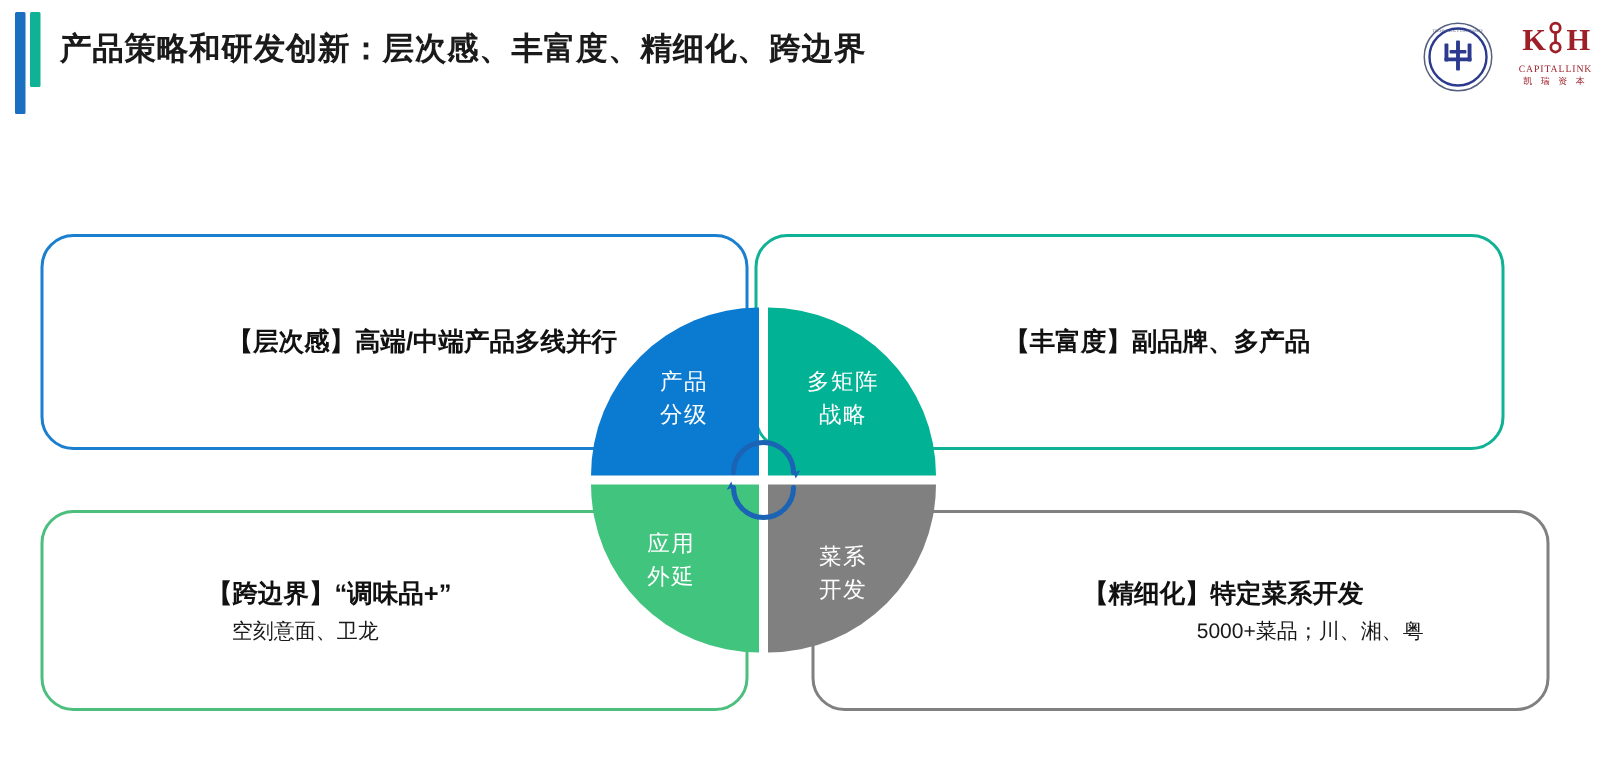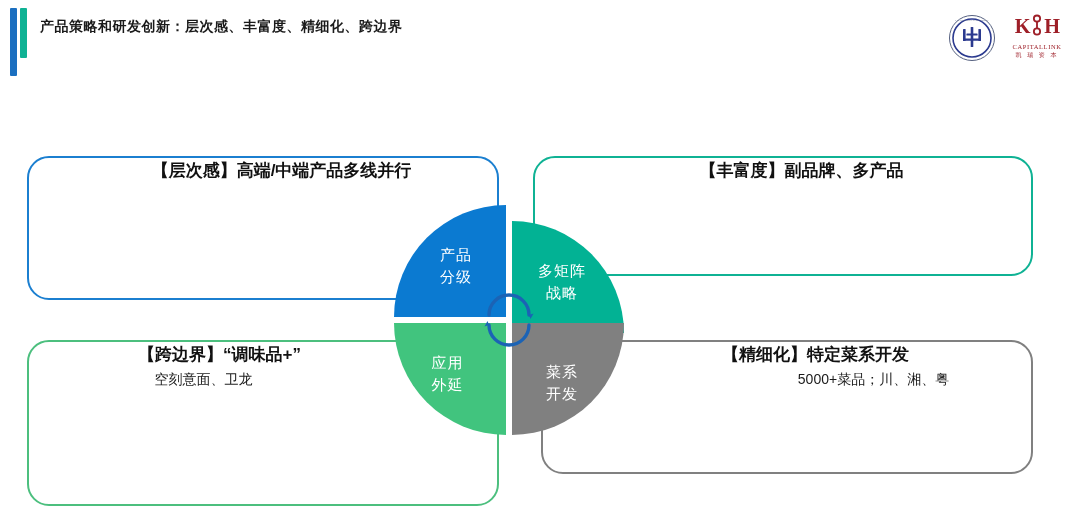--- a/index.html
+++ b/index.html
@@ -24,21 +24,21 @@
     position: absolute;
     border-radius: 1px;
   }
   .accent-bar.blue  { left: 10px; top: 8px;  width: 7px; height: 68px; background: #1b6fc0; }
   .accent-bar.teal  { left: 20px; top: 8px;  width: 7px; height: 50px; background: #0fb294; }
 
   .page-title {
     position: absolute;
     left: 40px;
     top: 18px;
-    font-size: 14px;
+    font-size: 21px;
     font-weight: bold;
     color: #1a1a1a;
     letter-spacing: 0.5px;
     white-space: nowrap;
   }
 
   
   .logo-seal {
     position: absolute;
     left: 948px;
@@ -78,26 +78,27 @@
 
   
   .panel {
     position: absolute;
     background: #ffffff;
     border: 2px solid #cccccc;
     border-radius: 22px;
     display: flex;
     flex-direction: column;
     align-items: center;
+    justify-content: center;
     text-align: center;
     padding-left: 37px;
   }
   .panel.tl { left: 27px;  top: 156px; width: 472px; height: 144px; border-color: #1b7fd0; }
-  .panel.tr { left: 533px; top: 156px; width: 500px; height: 120px; border-color: #0fb294; }
-  .panel.bl { left: 27px;  top: 340px; width: 472px; height: 166px; border-color: #4cbf7e; }
+  .panel.tr { left: 503px; top: 156px; width: 500px; height: 144px; border-color: #0fb294; }
+  .panel.bl { left: 27px;  top: 340px; width: 472px; height: 134px; border-color: #4cbf7e; }
   .panel.br { left: 541px; top: 340px; width: 492px; height: 134px; border-color: #808080; }
 
   .panel-heading {
     font-size: 17px;
     font-weight: bold;
     color: #111111;
     line-height: 26px;
     white-space: nowrap;
   }
   .panel-sub {
@@ -128,21 +129,21 @@
     flex-direction: column;
     align-items: center;
     justify-content: center;
     color: #ffffff;
     font-size: 15px;
     font-weight: normal;
     line-height: 22px;
     letter-spacing: 1px;
   }
   .quad.q1 { left: 0;     top: 0;     background: #0b7ad1; border-radius: 112px 0 0 0; padding: 10px 0 0 12px; }
-  .quad.q2 { left: 118px; top: 16px;     background: #02b294; border-radius: 0 112px 0 0; padding: 10px 12px 0 0; }
+  .quad.q2 { left: 118px; top: 0;     background: #02b294; border-radius: 0 112px 0 0; padding: 10px 12px 0 0; }
   .quad.q3 { left: 0;     top: 118px; background: #41c47e; border-radius: 0 0 0 112px; padding: 0 17px 10px 12px; }
   .quad.q4 { left: 118px; top: 118px; background: #808080; border-radius: 0 0 112px 0; padding: 17px 12px 10px 0; }
 
   .wheel-center {
     position: absolute;
     left: 83px;
     top: 80px;
     width: 64px;
     height: 70px;
     pointer-events: none;

